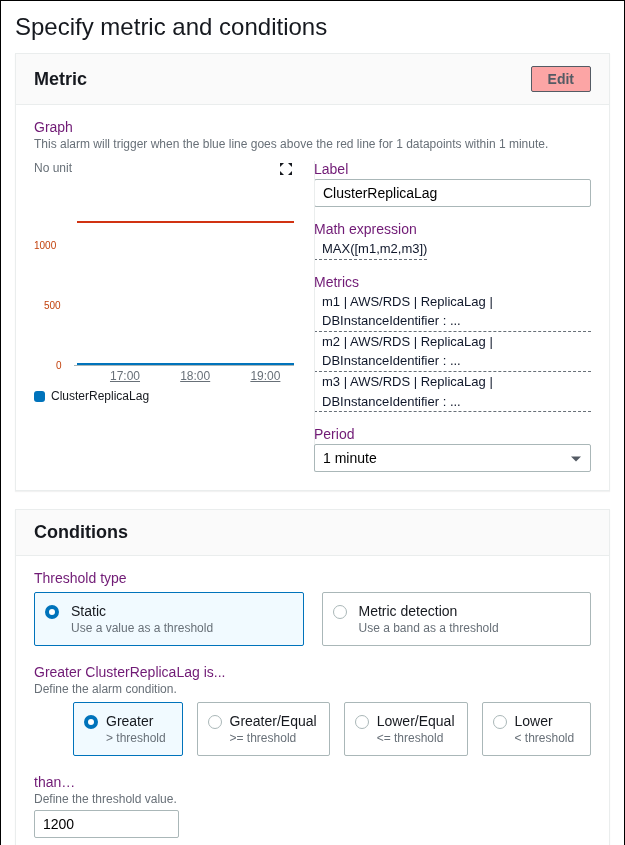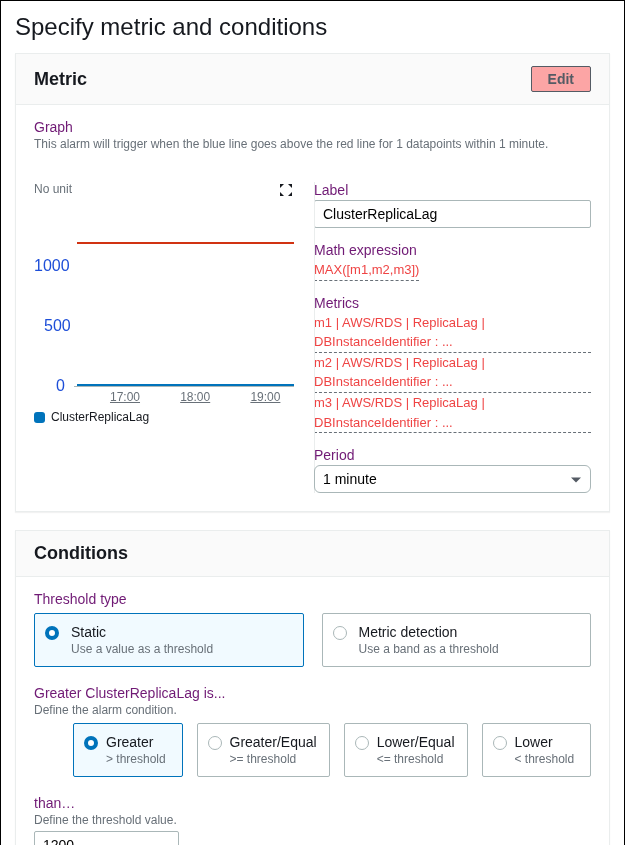--- a/index.html
+++ b/index.html
@@ -40,58 +40,59 @@
       font-weight: 700;
       cursor: pointer;
       border-radius: 2px;
     }
     .section-label { font-size: 14px; color: #701a75; margin-bottom: 2px; }
     .hint { font-size: 12px; color: #687078; }
     .metric-body { display: flex; gap: 20px; }
     .graph-col { flex: 0 0 260px; }
     .info-col { flex: 1; }
     .graph-box { position: relative; height: 200px; margin-top: 8px; }
-    .y-label { position: absolute; left: 0; font-size: 16px; color: #1d4ed8; transform: translateY(-50%); }
+    .y-label { position: absolute; left: 0; font-size: 10px; color: #c2410c; transform: translateY(-50%); }
     .axis-line { position: absolute; left: 40px; right: 0; height: 1px; background: #aab7b8; }
     .x-label { position: absolute; bottom: 18px; font-size: 12px; color: #687078; transform: translateX(-50%); text-decoration: underline; }
     .data-red { position: absolute; left: 43px; right: 0; height: 2px; background: #d13212; }
     .data-blue { position: absolute; left: 43px; right: 0; height: 2px; background: #0073bb; }
     .legend { display: flex; align-items: center; gap: 6px; font-size: 12px; margin-top: 4px; }
     .legend-dot { width: 11px; height: 11px; border-radius: 3px; background: #0073bb; }
     .expand-icon { position: absolute; top: 0; right: 0; width: 16px; height: 16px; cursor: pointer; }
     .field-group { margin-bottom: 14px; }
     .text-input {
       width: 100%;
       border: 1px solid #aab7b8;
       border-radius: 2px;
       padding: 5px 8px;
       font-size: 14px;
     }
     .dotted-link {
       border-bottom: 1px dashed #687078;
-      color: #ef4444;
+      color: #0f172a;
       font-size: 13px;
       display: inline-block;
       line-height: 1.5;
       cursor: pointer;
+      padding-left: 8px;
     }
     .metrics-list { font-size: 13px; line-height: 1.6; }
     .select-wrap { position: relative; }
     .select-wrap::after {
       content: '';
       position: absolute;
       right: 10px;
       top: 50%;
       transform: translateY(-30%);
       border-left: 5px solid transparent;
       border-right: 5px solid transparent;
       border-top: 5px solid #545b64;
       pointer-events: none;
     }
-    select.text-input { appearance: none; -webkit-appearance: none; background: #fff; border-radius: 6px; }
+    select.text-input { appearance: none; -webkit-appearance: none; background: #fff; }
     .tile-row { display: flex; gap: 18px; margin-top: 6px; }
     .tile {
       flex: 1;
       border: 1px solid #aab7b8;
       border-radius: 2px;
       padding: 10px 12px 10px 36px;
       position: relative;
       cursor: pointer;
       background: #fff;
     }
@@ -122,21 +123,21 @@
 
   <div class="panel">
     <div class="panel-header">
       <h2>Metric</h2>
       <button class="btn">Edit</button>
     </div>
     <div class="panel-body">
       <div class="section-label">Graph</div>
       <div class="hint">This alarm will trigger when the blue line goes above the red line for 1 datapoints within 1 minute.</div>
 
-      <div class="metric-body" style="margin-top:31px; position:relative;">
+      <div class="metric-body" style="margin-top:10px; position:relative;">
         <div class="vline" style="left:280px; top:0; bottom:0;"></div>
 
         <div class="graph-col">
           <div style="display:flex; justify-content:space-between; align-items:flex-start;">
             <span class="hint" style="font-size:12px;">No unit</span>
             <span class="expand-icon" style="position:relative;">
               <svg viewBox="0 0 16 16" width="16" height="16">
                   <path d="M2 2h4L2 6V2zm12 0v4l-4-4h4zM2 14v-4l4 4H2zm12 0h-4l4-4v4z" fill="#16191f"></path>
                 </svg>
             </span>

